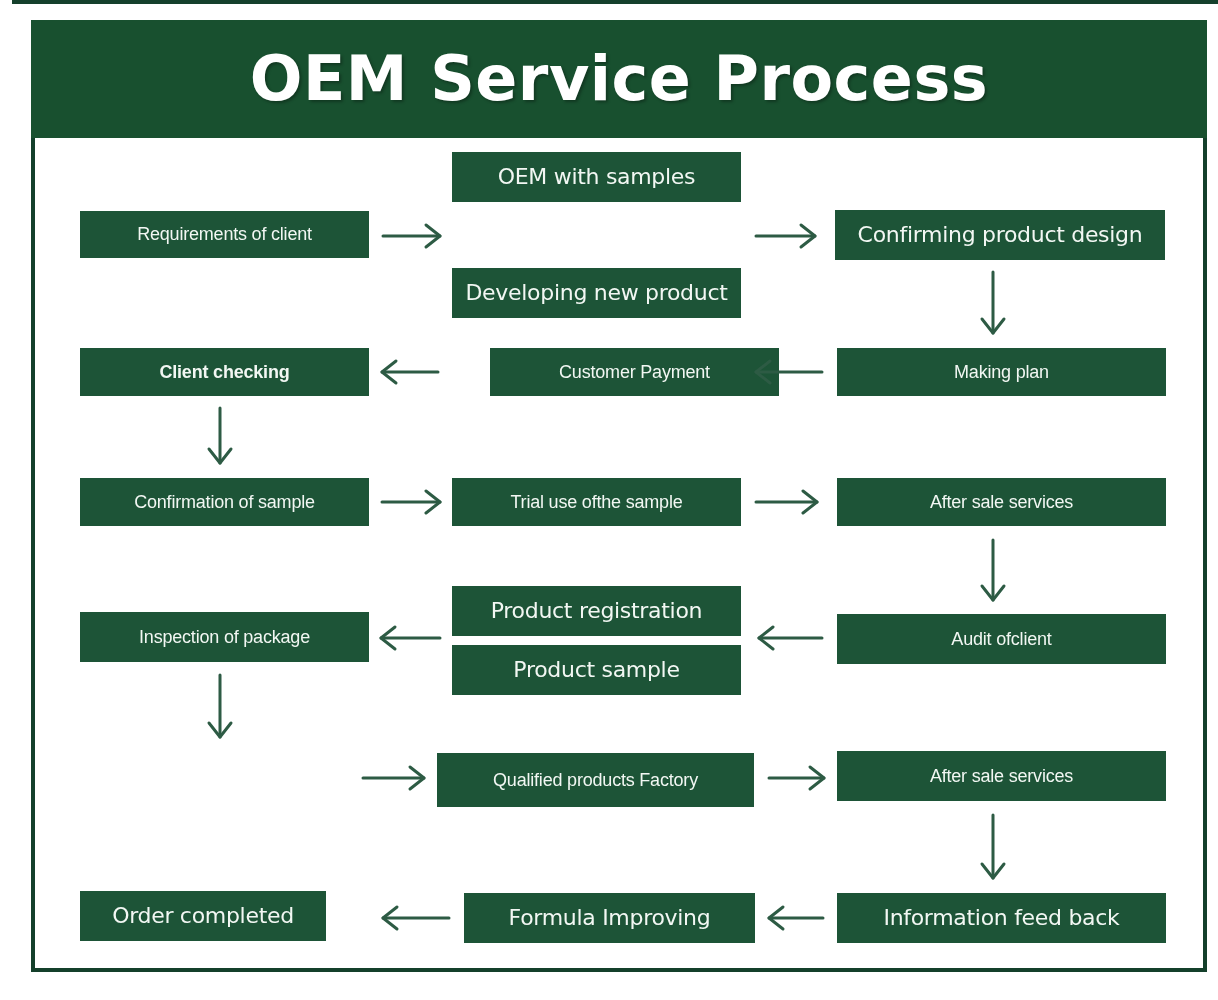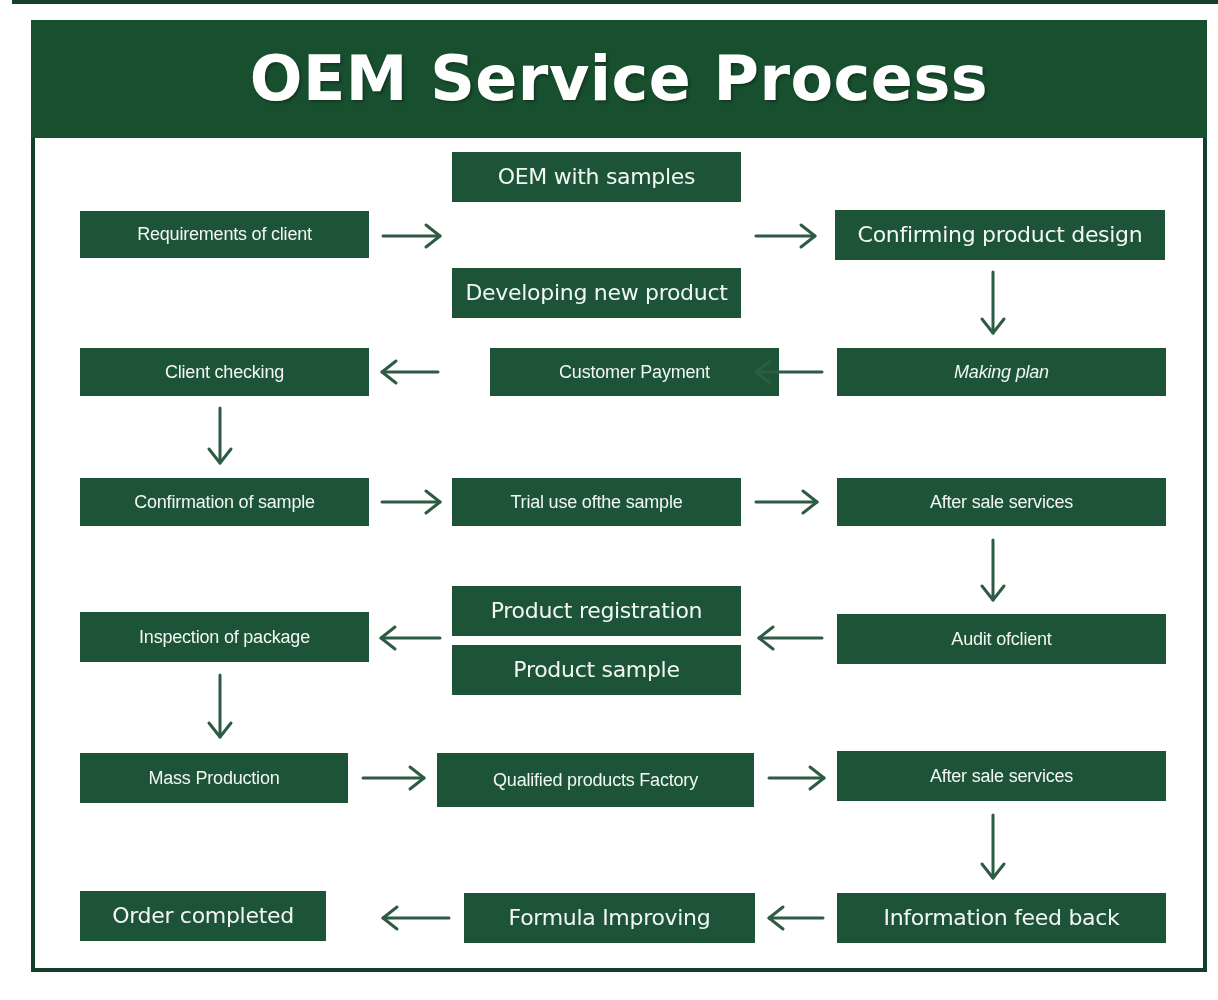--- a/index.html
+++ b/index.html
@@ -130,41 +130,40 @@
 
     <div class="box cond" style="left:68px; top:211px; width:289px; height:47px;">Requirements of client</div>
 
     <div class="box round" style="left:440px; top:152px; width:289px; height:50px;">OEM with samples</div>
 
 
     <div class="box round" style="left:440px; top:268px; width:289px; height:50px;">Developing new product</div>
 
     <div class="box round" style="left:823px; top:210px; width:330px; height:50px;">Confirming product design</div>
 
-    <div class="box cond" style="left:68px; top:348px; width:289px; height:48px;">Client checking</div>
+    <div class="box cond" style="left:68px; top:348px; width:289px; height:48px;font-weight:bold;">Client checking</div>
 
     <div class="box cond" style="left:440px; top:348px; width:289px; height:48px;margin-left:38px;">Customer Payment</div>
 
-    <div class="box cond" style="left:825px; top:348px; width:329px; height:48px;font-style:italic;">Making plan</div>
+    <div class="box cond" style="left:825px; top:348px; width:329px; height:48px;">Making plan</div>
 
     <div class="box cond" style="left:68px; top:478px; width:289px; height:48px;">Confirmation of sample</div>
 
     <div class="box cond" style="left:440px; top:478px; width:289px; height:48px;">Trial use ofthe sample</div>
 
     <div class="box cond" style="left:825px; top:478px; width:329px; height:48px;">After sale services</div>
 
     <div class="box cond" style="left:68px; top:612px; width:289px; height:50px;">Inspection of package</div>
 
     <div class="box round" style="left:440px; top:586px; width:289px; height:50px;">Product registration</div>
 
     <div class="box round" style="left:440px; top:645px; width:289px; height:50px;">Product sample</div>
 
     <div class="box cond" style="left:825px; top:614px; width:329px; height:50px;">Audit ofclient</div>
 
-    <div class="box cond" style="left:68px; top:753px; width:268px; height:50px;">Mass Production</div>
 
     <div class="box cond" style="left:425px; top:753px; width:317px; height:54px;">Qualified products Factory</div>
 
     <div class="box cond" style="left:825px; top:751px; width:329px; height:50px;">After sale services</div>
 
     <div class="box round" style="left:68px; top:891px; width:246px; height:50px;">Order completed</div>
 
     <div class="box round" style="left:452px; top:893px; width:291px; height:50px;">Formula Improving</div>
 
     <div class="box round" style="left:825px; top:893px; width:329px; height:50px;">Information feed back</div>

